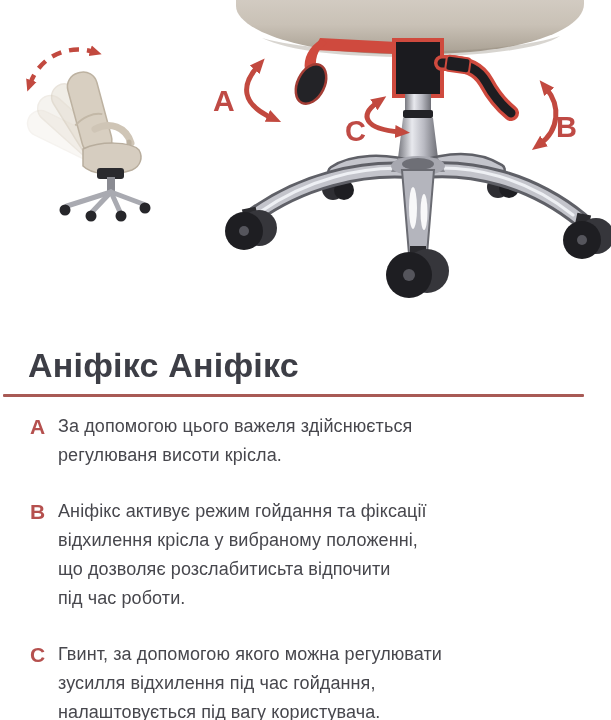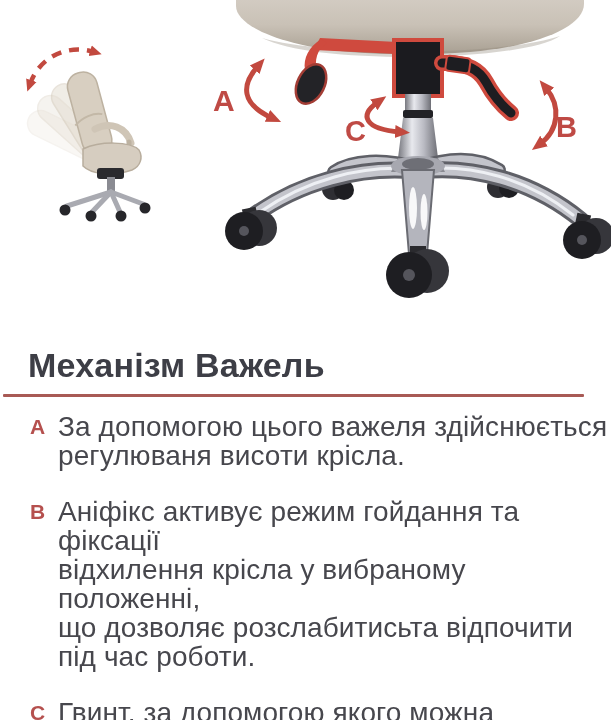--- a/index.html
+++ b/index.html
@@ -17,21 +17,21 @@
     font-size:34px;font-weight:600;letter-spacing:0.2px;
     color:#3d3e46;line-height:40px;
   }
   .divider{margin:9px 0 0 3px;width:581px;height:3px;background:#a85a55;border-radius:1px;}
   .items{margin-top:15px;}
   .item{display:flex;align-items:flex-start;margin:0 0 27px 30px;}
   .item .marker{
     flex:none;width:28px;font-size:21px;font-weight:bold;color:#b5504e;line-height:29px;
   }
   .item .text{
-    flex:1;font-size:28px;line-height:29px;color:#47474d;
+    flex:1;font-size:18px;line-height:29px;color:#47474d;
     white-space:pre-line;letter-spacing:0.1px;
   }
 </style>
 </head>
 <body>
 
 <div class="page">
 
   <div class="hero">
     <svg width="611" height="330" viewBox="0 0 611 330">
@@ -175,21 +175,21 @@
 
       <g font-family="Liberation Sans, DejaVu Sans, sans-serif" font-weight="bold" fill="#bf4a45">
         <text x="213" y="111" font-size="30">A</text>
         <text x="345" y="141" font-size="29">C</text>
         <text x="556" y="137" font-size="29">B</text>
       </g>
     </svg>
   </div>
 
   <div class="content">
-    <h1 class="page-title">Механізм Важель</h1>
+    <h1 class="page-title">Аніфікс Аніфікс</h1>
     <div class="divider"></div>
 
     <div class="items">
       <div class="item">
         <div class="marker">A</div>
         <div class="text">За допомогою цього важеля здійснюється
 регулюваня висоти крісла.</div>
       </div>
       <div class="item">
         <div class="marker">B</div>

